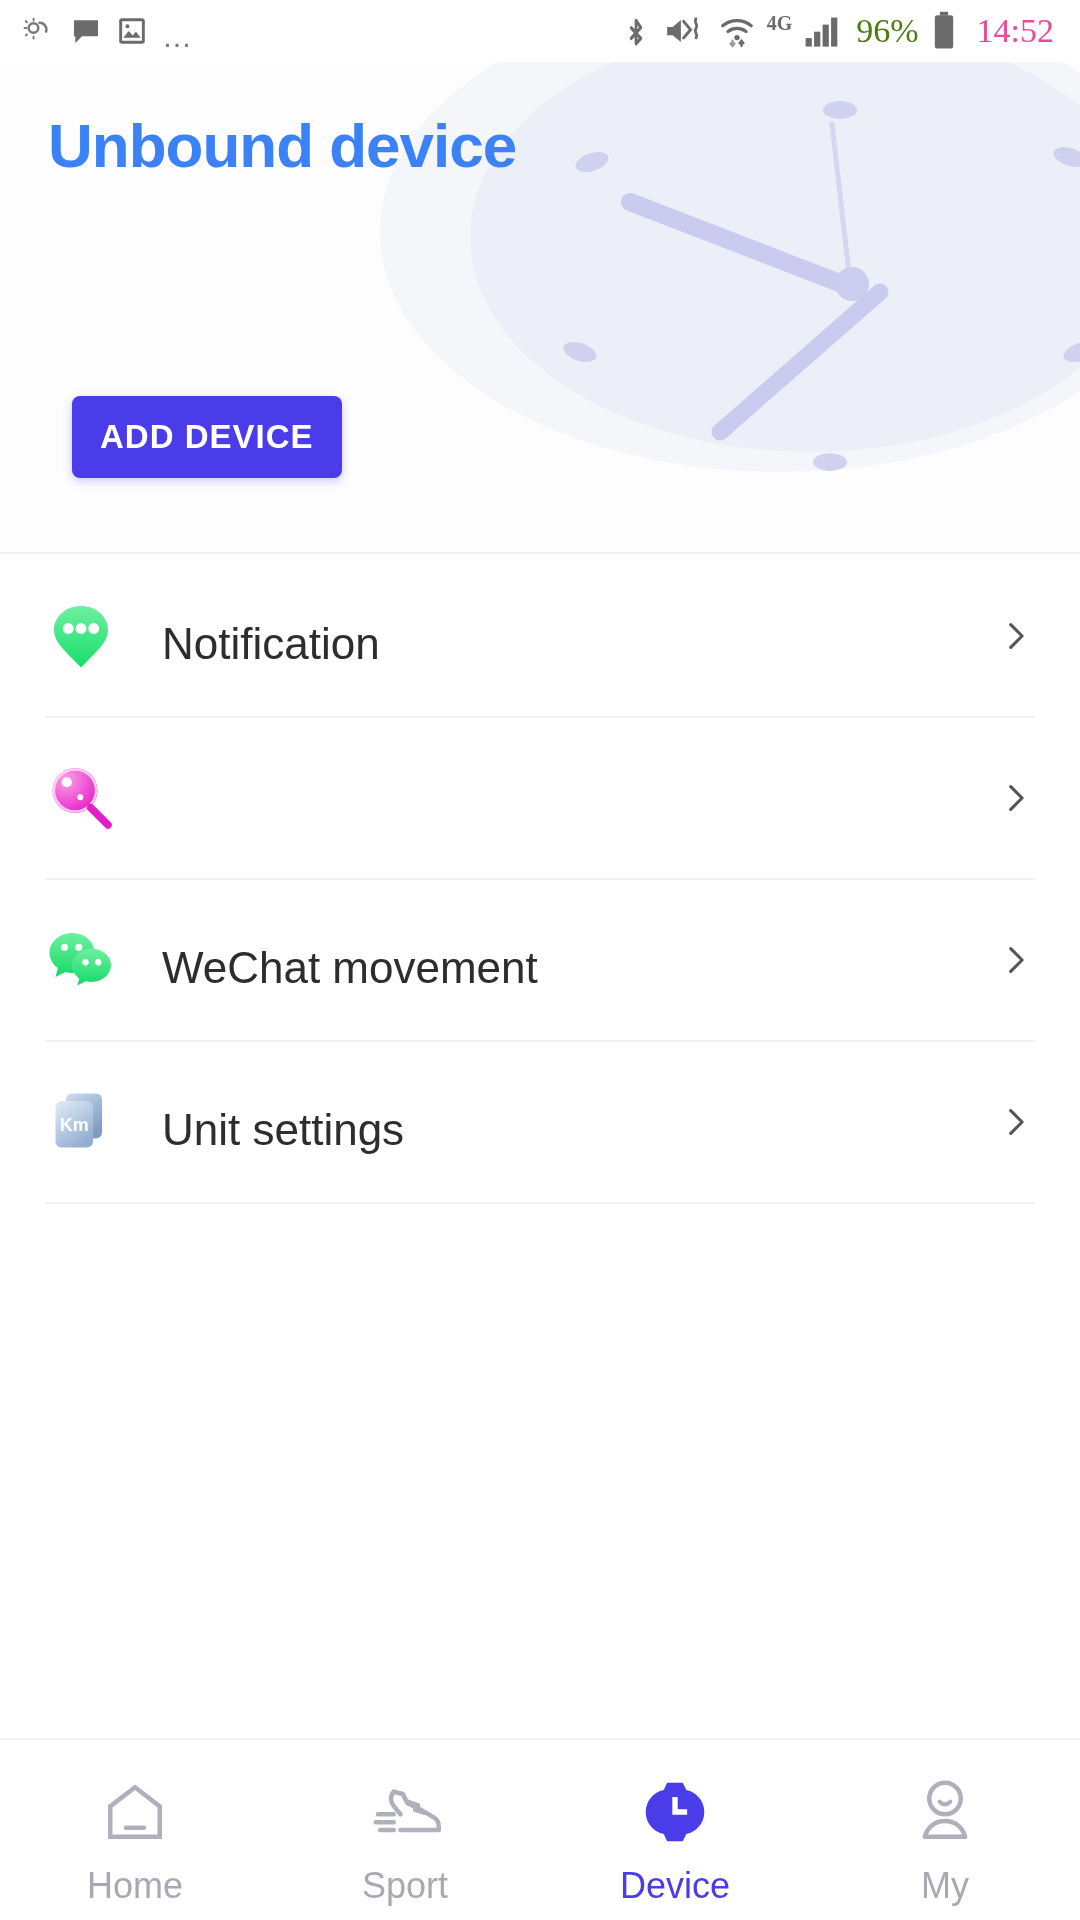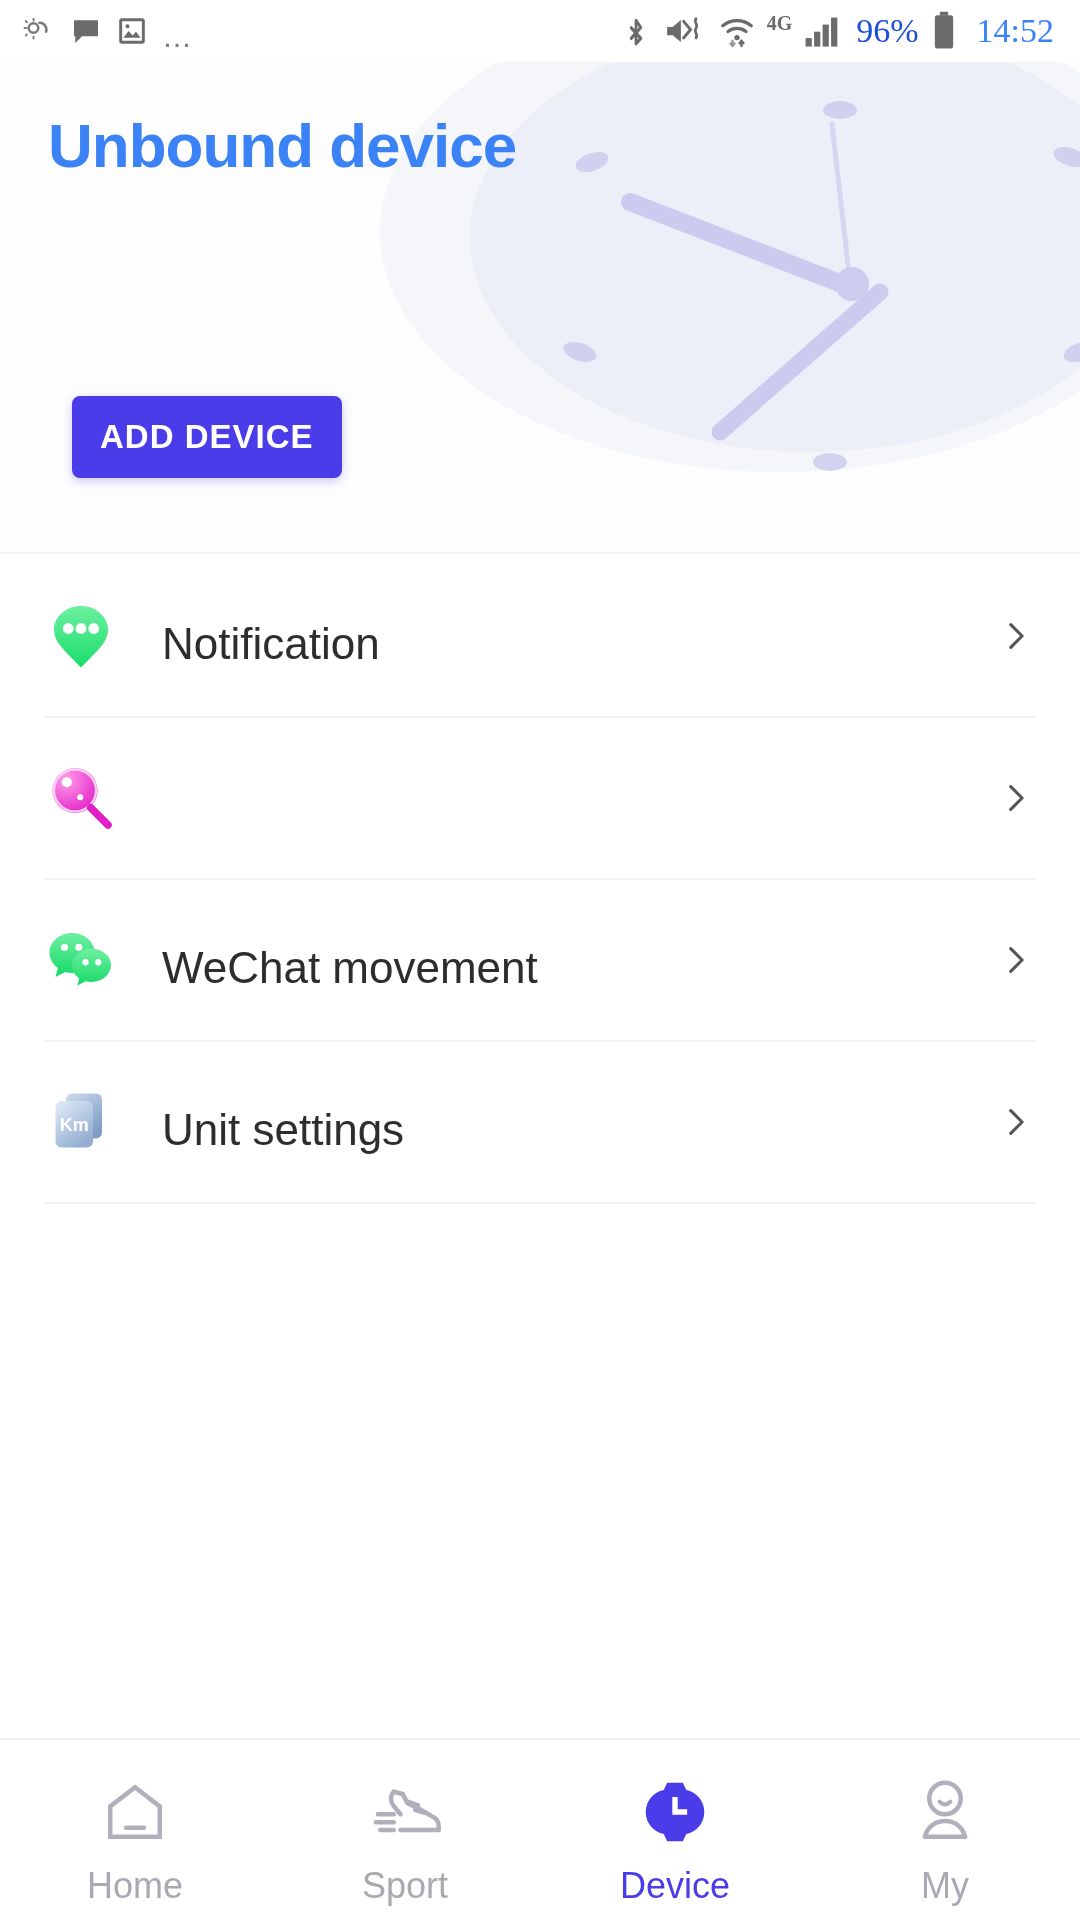--- a/index.html
+++ b/index.html
@@ -14,23 +14,23 @@
   
   .statusbar{
     position:absolute; top:0; left:0; width:1080px; height:62px;
     display:flex; align-items:center;
     padding:0 26px 0 20px;
     color:#6b6b6b;
   }
   .sb-left{ display:flex; align-items:center; gap:14px; }
   .sb-right{ margin-left:auto; display:flex; align-items:center; gap:12px;font-family:Liberation Serif, serif; }
   .sb-dots{ font-size:30px; line-height:1; letter-spacing:2px; color:#7a7a7a; position:relative; top:6px;}
-  .sb-text{ font-size:34px; color:#1d4ed8; letter-spacing:0px;}
+  .sb-text{ font-size:34px; color:#4d7c0f; letter-spacing:0px;}
   .sb-4g{ font-size:20px; color:#6b6b6b; position:relative; top:-8px; font-weight:600;}
-  .sb-time{ font-size:34px; color:#3b82f6; margin-left:8px;}
+  .sb-time{ font-size:34px; color:#ec4899; margin-left:8px;}
   .sb-ico{ display:inline-flex; align-items:center; }
 
   
   .header{
     position:absolute; top:62px; left:0; width:1080px; height:492px;
     background:#fdfdfe;
     overflow:hidden;
     border-bottom:2px solid #eef1f6;
   }
   .title{

